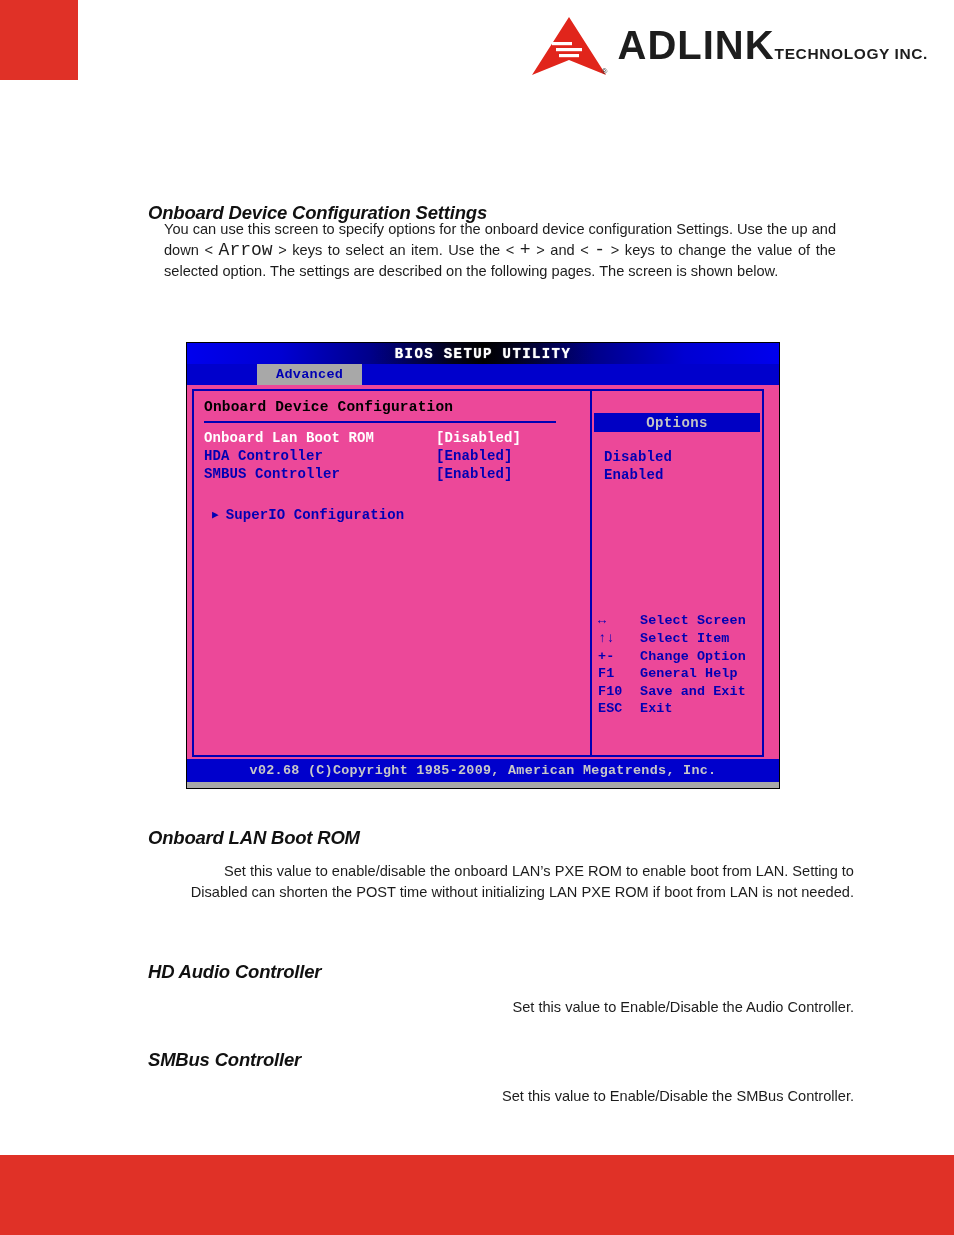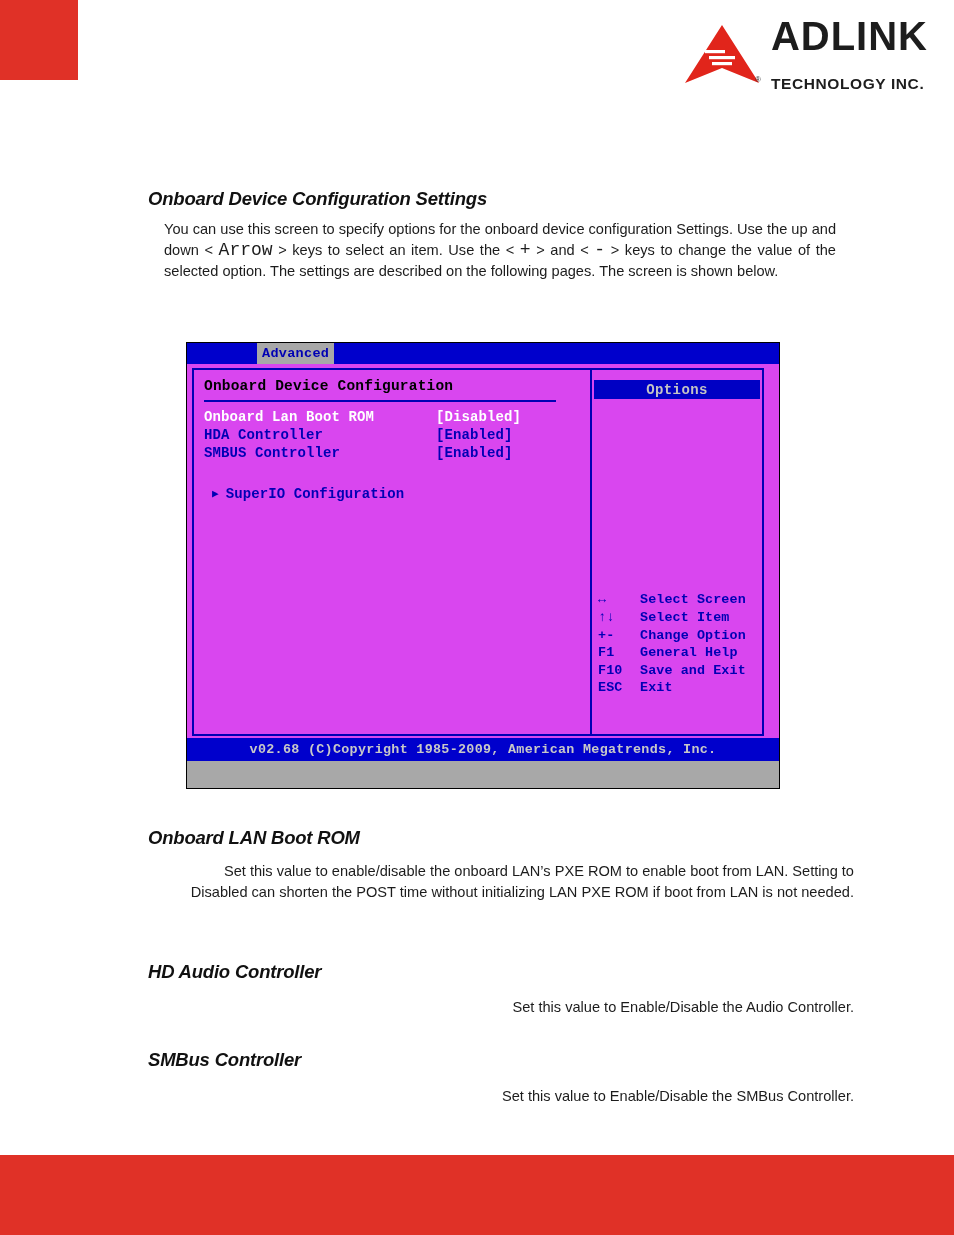--- a/index.html
+++ b/index.html
@@ -51,21 +51,21 @@
   .logo-mark svg { display: block; }
   .logo-reg {
     position: absolute;
     right: -2px;
     bottom: -1px;
     font-size: 8px;
     color: #333;
   }
   .logo-words {
     display: flex;
-    flex-direction: column;
+    flex-direction: row;
     align-items: flex-start;
     line-height: 1;
   }
   .logo-adlink {
     font-family: "Liberation Sans", sans-serif;
     font-weight: bold;
     font-size: 40px;
     letter-spacing: 1px;
     color: #1d1d1d;
     line-height: 0.98;
@@ -148,33 +148,33 @@
   .bios-tabrow {
     position: relative;
     height: 21px;
     background: #0000cc;
   }
   .bios-tab {
     position: absolute;
     left: 70px;
     top: 0;
     height: 21px;
-    padding: 0 5px;
+    padding: 0 19px;
     background: #a8a8a8;
     color: #0000b4;
     font-size: 13.5px;
     font-weight: bold;
     display: flex;
     align-items: center;
     letter-spacing: 0.3px;
   }
   .bios-body {
     position: relative;
     height: 374px;
-    background: #d946ef;
+    background: #ec4899;
     padding: 4px 15px 0 5px;
     box-sizing: border-box;
   }
   .bios-panels {
     position: relative;
     height: 368px;
     border: 2px solid #0000b4;
     box-sizing: border-box;
     display: flex;
   }
@@ -223,21 +223,21 @@
     color: #0000b4;
     letter-spacing: 0.1px;
     display: flex;
     align-items: center;
     gap: 7px;
     padding-left: 8px;
   }
   .submenu-arrow { font-size: 11px; line-height: 1; }
 
   .options-header {
-    margin: 4px auto;
+    margin: 16px auto;
     width: 166px;
     height: 19px;
     background: #0000c4;
     color: #c4c4c4;
     font-size: 14px;
     font-weight: bold;
     display: flex;
     align-items: center;
     justify-content: center;
     letter-spacing: 0.4px;
@@ -298,36 +298,39 @@
     <span class="logo-reg">®</span>
   </div>
   <div class="logo-words">
     <div class="logo-adlink">ADLINK</div>
     <div class="logo-tech">TECHNOLOGY INC.</div>
   </div>
 </div>
 
 <div class="doc">
 
-  <h2 class="section-head" style="left:148px; top:188px;">Onboard Device Configuration Settings</h2>
+  <h2 class="section-head" style="left:148px; top:202px;">Onboard Device Configuration Settings</h2>
 
   <p class="body-copy" style="left:164px; top:219px; width:672px;"><span>You can use this screen to specify options for the onboard device configuration Settings. Use the up and down &lt; </span><span class="mono">Arrow</span><span> &gt; keys to select an item. Use the &lt; </span><span class="mono">+</span><span> &gt; and &lt; </span><span class="mono">-</span><span> &gt; keys to change the value of the selected option. The settings are described on the following pages. The screen is shown below.</span></p>
 
   <h2 class="section-head" style="left:148px; top:827px;">Onboard LAN Boot ROM</h2>
   <p class="body-copy nojust" style="left:164px; top:861px; width:690px;">Set this value to enable/disable the onboard LAN’s PXE ROM to enable boot from LAN. Setting to Disabled can shorten the POST time without initializing LAN PXE ROM if boot from LAN is not needed.</p>
 
   <h2 class="section-head" style="left:148px; top:961px;">HD Audio Controller</h2>
   <p class="body-copy nojust" style="left:164px; top:997px; width:690px;">Set this value to Enable/Disable the Audio Controller.</p>
 
   <h2 class="section-head" style="left:148px; top:1049px;">SMBus Controller</h2>
   <p class="body-copy nojust" style="left:164px; top:1086px; width:690px;">Set this value to Enable/Disable the SMBus Controller.</p>
 </div>
 
 <div class="bios">
 
+  <div class="bios-titlebar">
+    <span class="bios-title">BIOS SETUP UTILITY</span>
+  </div>
 
   <div class="bios-tabrow">
     <div class="bios-tab">Advanced</div>
   </div>
 
   <div class="bios-body">
     <div class="bios-panels">
 
       <div class="panel-left">
         <div class="panel-heading">Onboard Device Configuration</div>
@@ -347,20 +350,24 @@
         </div>
 
         <div class="submenu-row">
           <span class="submenu-arrow">▶</span>
           <span>SuperIO Configuration</span>
         </div>
       </div>
 
       <div class="panel-right">
         <div class="options-header">Options</div>
+        <div class="options-list">
+          <div>Disabled</div>
+          <div>Enabled</div>
+        </div>
 
         <div class="keyhelp">
           <div class="keyhelp-row">
             <span class="keyhelp-key">↔</span>
             <span class="keyhelp-desc">Select Screen</span>
           </div>
           <div class="keyhelp-row">
             <span class="keyhelp-key">↑↓</span>
             <span class="keyhelp-desc">Select Item</span>
           </div>

